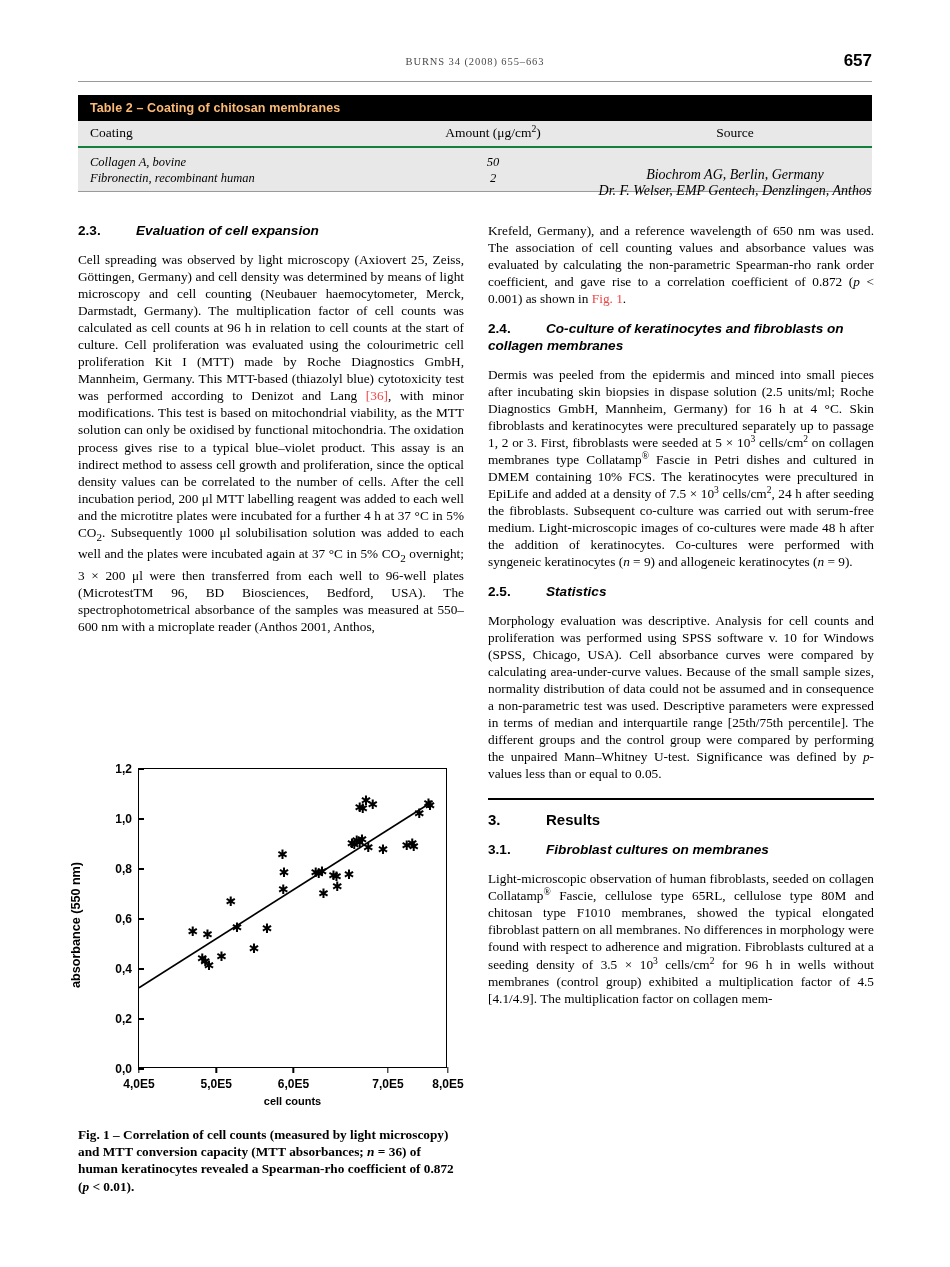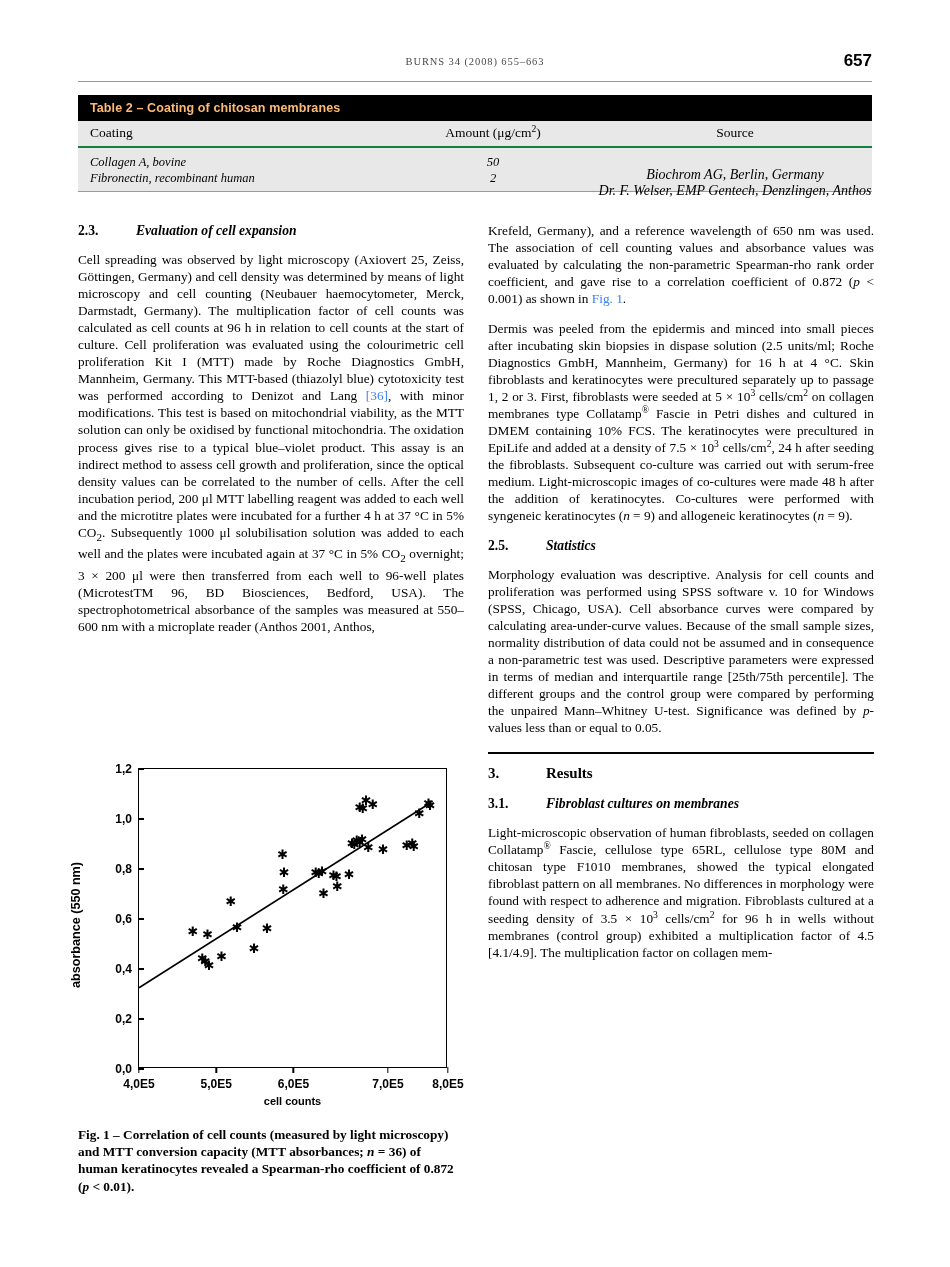--- a/index.html
+++ b/index.html
@@ -74,42 +74,42 @@
   .col {
     position: absolute; width: 386px;
     font-size: 13.3px; line-height: 17.05px;
     text-align: justify;
     -webkit-hyphens: none; hyphens: none;
   }
   .col-left  { left: 78px;  top: 222px; }
   .col-right { left: 488px; top: 222px; }
 
   .sec-h {
-    font-family: Liberation Serif, serif;
+    font-family: Liberation Sans, sans-serif;
     font-weight: bold; font-style: italic;
     font-size: 13.6px; line-height: 17px;
     margin: 0 0 12px 0;
     text-align: left;
   }
   .sec-h .num {
     font-style: normal; display: inline-block; width: 58px;
   }
   .sec-h.major {
     font-style: normal; font-size: 15px;
   }
   .sec-h.major .num { width: 58px; }
   p.body { margin: 0 0 12.5px 0; }
   p.tight { margin-bottom: 0; }
   .gap-before { margin-top: 13px; }
 
   .rule-major {
     border-top: 2.2px solid #000;
     margin: 16px 0 11px 0;
   }
-  .lnk { color: #3b82f6; }
+  .lnk { color: #ef4444; }
   .it { font-style: italic; }
 
   
   .figure {
     position: absolute; left: 78px; top: 755px; width: 386px;
   }
   .chart {
     position: relative; width: 386px; height: 360px;
   }
   .plot {
@@ -216,20 +216,21 @@
 
   <div class="col col-left">
     <div class="sec-h"><span class="num">2.3.</span><span>Evaluation of cell expansion</span></div>
 
     <p class="body"><span>Cell spreading was observed by light microscopy (Axiovert 25, Zeiss, Göttingen, Germany) and cell density was determined by means of light microscopy and cell counting (Neubauer haemocytometer, Merck, Darmstadt, Germany). The multiplication factor of cell counts was calculated as cell counts at 96 h in relation to cell counts at the start of culture. Cell proliferation was evaluated using the colourimetric cell proliferation Kit I (MTT) made by Roche Diagnostics GmbH, Mannheim, Germany. This MTT-based (thiazolyl blue) cytotoxicity test was performed according to Denizot and Lang </span><span class="lnk">[36]</span><span>, with minor modifications. This test is based on mitochondrial viability, as the MTT solution can only be oxidised by functional mitochondria. The oxidation process gives rise to a typical blue–violet product. This assay is an indirect method to assess cell growth and proliferation, since the optical density values can be correlated to the number of cells. After the cell incubation period, 200 μl MTT labelling reagent was added to each well and the microtitre plates were incubated for a further 4 h at 37 °C in 5% CO</span><sub>2</sub><span>. Subsequently 1000 μl solubilisation solution was added to each well and the plates were incubated again at 37 °C in 5% CO</span><sub>2</sub><span> overnight; 3 × 200 μl were then transferred from each well to 96-well plates (MicrotestTM 96, BD Biosciences, Bedford, USA). The spectrophotometrical absorbance of the samples was measured at 550–600 nm with a microplate reader (Anthos 2001, Anthos,</span></p>
   </div>
 
   <div class="col col-right">
     <p class="body"><span>Krefeld, Germany), and a reference wavelength of 650 nm was used. The association of cell counting values and absorbance values was evaluated by calculating the non-parametric Spearman-rho rank order coefficient, and gave rise to a correlation coefficient of 0.872 (</span><span class="it">p</span><span> &lt; 0.001) as shown in </span><span class="lnk">Fig. 1</span><span>.</span></p>
 
+    <div class="sec-h"><span class="num">2.4.</span><span>Co-culture of keratinocytes and fibroblasts on collagen membranes</span></div>
 
     <p class="body"><span>Dermis was peeled from the epidermis and minced into small pieces after incubating skin biopsies in dispase solution (2.5 units/ml; Roche Diagnostics GmbH, Mannheim, Germany) for 16 h at 4 °C. Skin fibroblasts and keratinocytes were precultured separately up to passage 1, 2 or 3. First, fibroblasts were seeded at 5 × 10</span><sup class="sm">3</sup><span> cells/cm</span><sup class="sm">2</sup><span> on collagen membranes type Collatamp</span><sup class="sm">®</sup><span> Fascie in Petri dishes and cultured in DMEM containing 10% FCS. The keratinocytes were precultured in EpiLife and added at a density of 7.5 × 10</span><sup class="sm">3</sup><span> cells/cm</span><sup class="sm">2</sup><span>, 24 h after seeding the fibroblasts. Subsequent co-culture was carried out with serum-free medium. Light-microscopic images of co-cultures were made 48 h after the addition of keratinocytes. Co-cultures were performed with syngeneic keratinocytes (</span><span class="it">n</span><span> = 9) and allogeneic keratinocytes (</span><span class="it">n</span><span> = 9).</span></p>
 
     <div class="sec-h"><span class="num">2.5.</span><span>Statistics</span></div>
 
     <p class="body"><span>Morphology evaluation was descriptive. Analysis for cell counts and proliferation was performed using SPSS software v. 10 for Windows (SPSS, Chicago, USA). Cell absorbance curves were compared by calculating area-under-curve values. Because of the small sample sizes, normality distribution of data could not be assumed and in consequence a non-parametric test was used. Descriptive parameters were expressed in terms of median and interquartile range [25th/75th percentile]. The different groups and the control group were compared by performing the unpaired Mann–Whitney U-test. Significance was defined by </span><span class="it">p</span><span>-values less than or equal to 0.05.</span></p>
 
     <div class="rule-major"></div>
 
     <div class="sec-h major"><span class="num">3.</span><span>Results</span></div>

